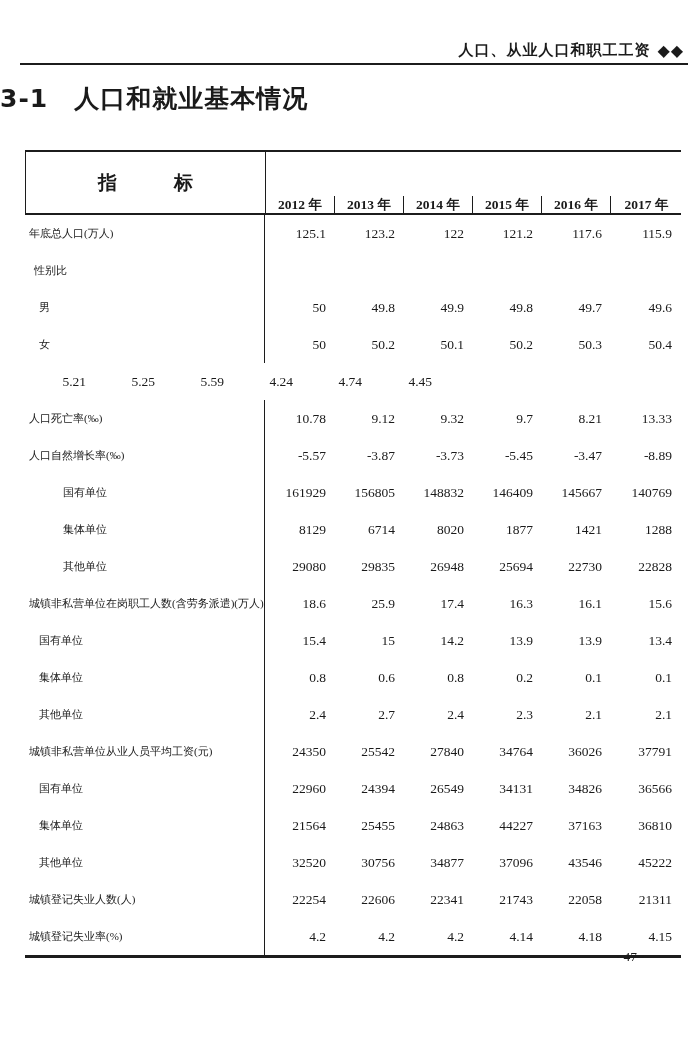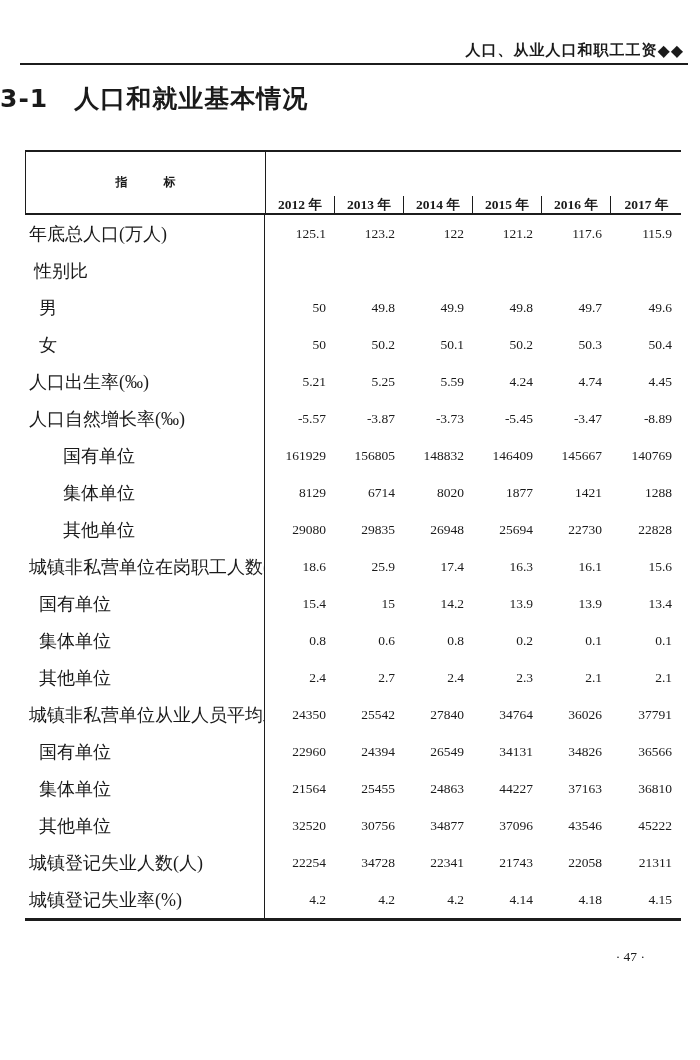--- a/index.html
+++ b/index.html
@@ -7,21 +7,21 @@
     position:relative;
     width:700px;height:1060px;
     background:#ffffff;
     color:#1a1a1a;
     font-family:"DejaVu Sans", sans-serif;
     overflow:hidden;
   }
   
   .running-head{
     position:absolute;top:41px;right:16px;
-    display:flex;align-items:center;
+    display:flex;align-items:center;gap:7px;
     font-size:15px;font-weight:bold;letter-spacing:1px;
     font-family:"DejaVu Sans", sans-serif;
   }
   .diamonds{font-size:16px;letter-spacing:1px;}
   .head-rule{
     position:absolute;top:63px;left:20px;right:12px;height:2px;background:#1c1c1c;
   }
   
   .title{
     position:absolute;top:82px;left:0;width:100%;
@@ -38,36 +38,36 @@
   .thead{
     display:flex;height:65px;
     border-top:2px solid #1c1c1c;
     border-bottom:2px solid #1c1c1c;
     border-left:1.5px solid #1c1c1c;
   }
   .stub-h{
     width:240px;flex:0 0 240px;
     border-right:1.5px solid #1c1c1c;
     display:flex;align-items:center;justify-content:center;
-    font-size:12px;font-weight:bold;text-align:right;
+    font-size:19px;font-weight:bold;text-align:right;
   }
   .year-cell{
     width:69px;flex:0 0 69px;
     border-right:1.5px solid #1c1c1c;
     display:flex;align-items:center;justify-content:center;
     font-size:13.5px;font-weight:bold;white-space:nowrap;margin-top:44px;
   }
   .year-cell.last{flex:0 0 71px;width:71px;border-right:none;}
   .tbody{border-bottom:3px solid #1c1c1c;}
   .trow{display:flex;height:37px;}
   .stub-cell{
     width:240px;flex:0 0 240px;
     border-right:1.5px solid #1c1c1c;
     display:flex;align-items:center;
-    font-size:18px;white-space:nowrap;overflow:hidden;
+    font-size:11px;white-space:nowrap;overflow:hidden;
   }
   .val-cell{
     width:69px;flex:0 0 69px;
     display:flex;align-items:center;justify-content:flex-end;
     padding-right:8px;
     font-size:13.5px;
   }
   .val-cell.last{flex:0 0 71px;width:71px;padding-right:9px;}
   
   .page-number{
@@ -132,27 +132,35 @@
         <div class="trow">
           <div class="stub-cell" style="padding-left: 14px;">女</div>
           <div class="val-cell">50</div>
           <div class="val-cell">50.2</div>
           <div class="val-cell">50.1</div>
           <div class="val-cell">50.2</div>
           <div class="val-cell">50.3</div>
           <div class="val-cell last">50.4</div>
         </div>
         <div class="trow">
-          <div class="stub-cell" style="padding-left: 4px;">人口出生率(‰)</div>
           <div class="val-cell">5.21</div>
           <div class="val-cell">5.25</div>
           <div class="val-cell">5.59</div>
           <div class="val-cell">4.24</div>
           <div class="val-cell">4.74</div>
           <div class="val-cell last">4.45</div>
+        </div>
+        <div class="trow">
+          <div class="stub-cell" style="padding-left: 4px;">人口死亡率(‰)</div>
+          <div class="val-cell">10.78</div>
+          <div class="val-cell">9.12</div>
+          <div class="val-cell">9.32</div>
+          <div class="val-cell">9.7</div>
+          <div class="val-cell">8.21</div>
+          <div class="val-cell last">13.33</div>
         </div>
         <div class="trow">
           <div class="stub-cell" style="padding-left: 4px;">人口自然增长率(‰)</div>
           <div class="val-cell">-5.57</div>
           <div class="val-cell">-3.87</div>
           <div class="val-cell">-3.73</div>
           <div class="val-cell">-5.45</div>
           <div class="val-cell">-3.47</div>
           <div class="val-cell last">-8.89</div>
         </div>
@@ -251,21 +259,21 @@
           <div class="val-cell">32520</div>
           <div class="val-cell">30756</div>
           <div class="val-cell">34877</div>
           <div class="val-cell">37096</div>
           <div class="val-cell">43546</div>
           <div class="val-cell last">45222</div>
         </div>
         <div class="trow">
           <div class="stub-cell" style="padding-left: 4px;">城镇登记失业人数(人)</div>
           <div class="val-cell">22254</div>
-          <div class="val-cell">34728</div>
+          <div class="val-cell">22606</div>
           <div class="val-cell">22341</div>
           <div class="val-cell">21743</div>
           <div class="val-cell">22058</div>
           <div class="val-cell last">21311</div>
         </div>
         <div class="trow">
           <div class="stub-cell" style="padding-left: 4px;">城镇登记失业率(%)</div>
           <div class="val-cell">4.2</div>
           <div class="val-cell">4.2</div>
           <div class="val-cell">4.2</div>

